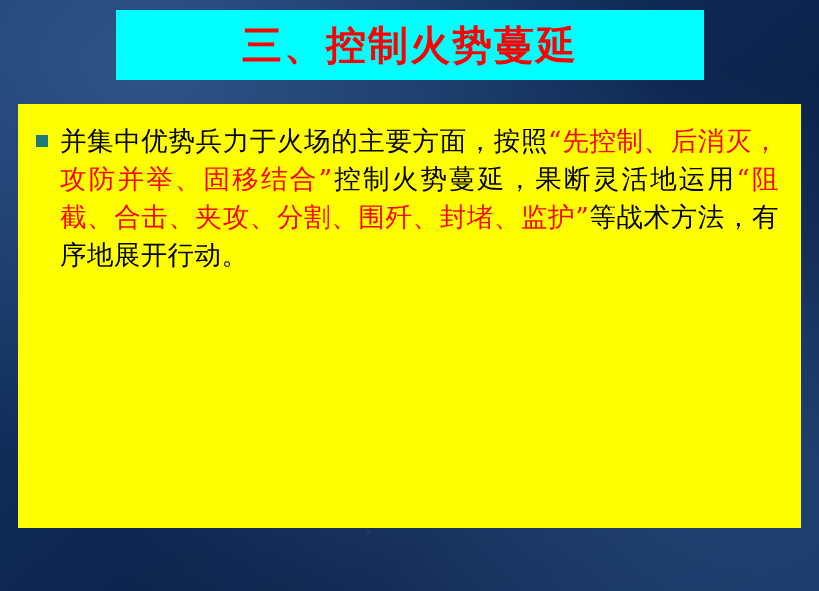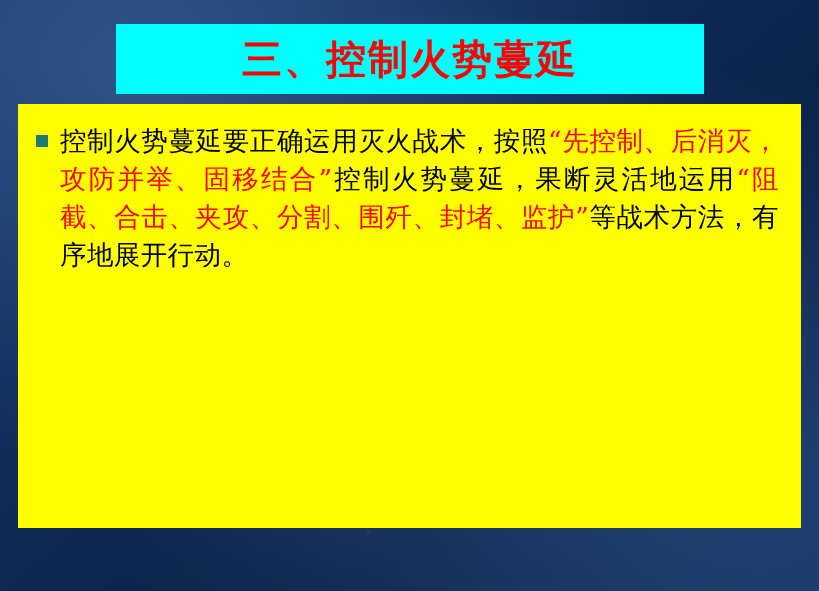--- a/index.html
+++ b/index.html
@@ -35,21 +35,21 @@
       radial-gradient(circle at 30% 70%, rgba(255,255,255,0.04) 0 2px, transparent 3px),
       radial-gradient(circle at 60% 20%, rgba(255,255,255,0.04) 0 2px, transparent 3px),
       radial-gradient(circle at 80% 55%, rgba(255,255,255,0.05) 0 2px, transparent 3px),
       radial-gradient(circle at 45% 90%, rgba(255,255,255,0.04) 0 2px, transparent 3px);
     opacity: .8;
   }
 
   .title-box {
     position: absolute;
     left: 116px;
-    top: 24px;
+    top: 10px;
     width: 588px;
     height: 70px;
     background: #00ffff;
     display: flex;
     align-items: center;
     justify-content: center;
     z-index: 2;
   }
   .title-text {
     color: #ff0000;
@@ -108,18 +108,18 @@
     <div class="title-text">三、控制火势蔓延</div>
   </div>
 
   <div class="body-box">
 
 
 
     <div class="bullet-row">
       <span class="bullet-marker"></span>
       <div class="bullet-text">
-        <span>控制火势蔓延要正确运用灭火战术，按照</span><span class="red">“先控制、后消灭，攻防并举、固移结合”</span><span>控制火势蔓延，果断灵活地运用</span><span class="red">“阻截、合击、夹攻、分割、围歼、封堵、监护”</span><span>等战术方法，有序地展开行动。</span>
+        <span>并集中优势兵力于火场的主要方面，按照</span><span class="red">“先控制、后消灭，攻防并举、固移结合”</span><span>控制火势蔓延，果断灵活地运用</span><span class="red">“阻截、合击、夹攻、分割、围歼、封堵、监护”</span><span>等战术方法，有序地展开行动。</span>
       </div>
     </div>
 
   </div>
 </div>
 
 </body></html>

